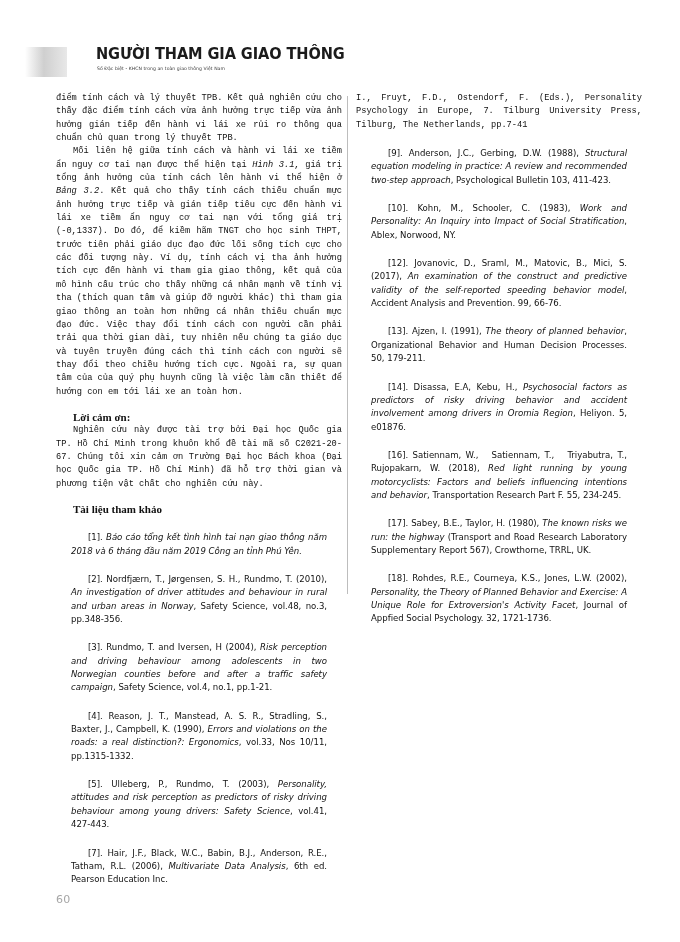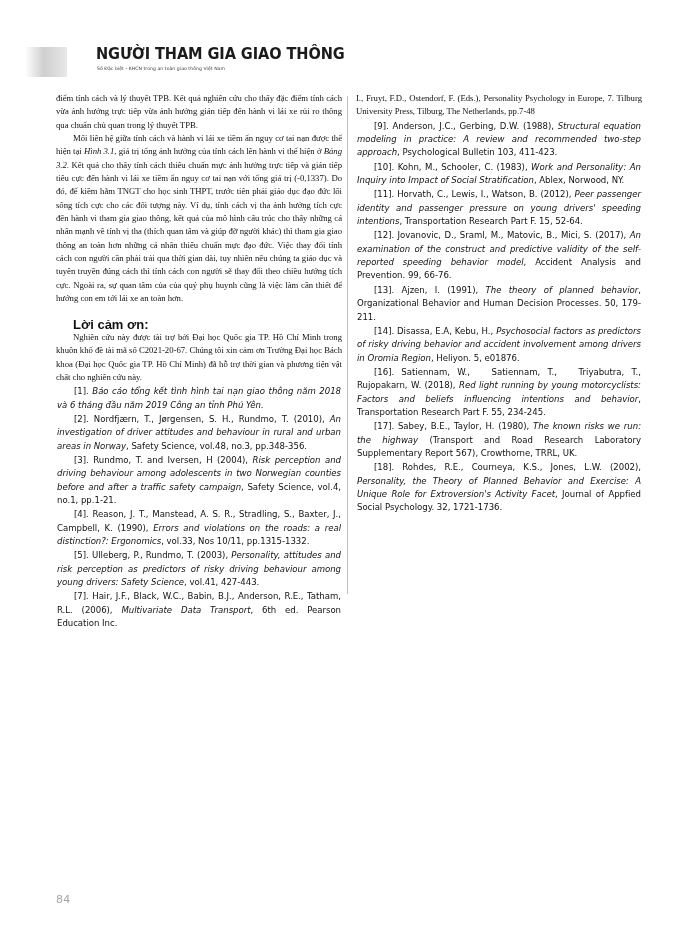--- a/index.html
+++ b/index.html
@@ -80,46 +80,46 @@
     left: 347px;
     top: 96px;
     width: 1px;
     height: 498px;
     background: #bdbdbd;
   }
 
   
   p.body {
     margin: 0;
-    font-family: Liberation Serif, serif;
+    font-family: Liberation Mono, monospace;
     font-size: 8.7px;
     line-height: 13.35px;
     color: #111111;
     text-align: justify;
     text-justify: inter-word;
     letter-spacing: -0.02px;
   }
   p.indent { text-indent: 17px; }
   p.ref {
-    margin: 1px;
+    margin: 15px;
     font-family: "DejaVu Sans", sans-serif;
     font-size: 8.55px;
     line-height: 13.35px;
     color: #111111;
     text-align: justify;
     text-justify: inter-word;
     text-indent: 17px;
     letter-spacing: -0.02px;
   }
   .it { font-style: italic; }
 
   h3.section-head {
     margin: 12px 0 0 0;
-    font-family: Liberation Sans, sans-serif;
-    font-size: 13px;
+    font-family: Liberation Serif, serif;
+    font-size: 11px;
     font-weight: bold;
     color: #111111;
     text-indent: 17px;
     line-height: 13.35px;
   }
 
   
   .page-number {
     position: absolute;
     left: 56px;
@@ -151,59 +151,59 @@
 
       <p class="body">điểm tính cách và lý thuyết TPB. Kết quả nghiên cứu cho thấy đặc điểm tính cách vừa ảnh hưởng trực tiếp vừa ảnh hưởng gián tiếp đến hành vi lái xe rủi ro thông qua chuẩn chủ quan trong lý thuyết TPB.</p>
 
       <p class="body indent">
         <span>Mối liên hệ giữa tính cách và hành vi lái xe tiềm ẩn nguy cơ tai nạn được thể hiện tại </span><span class="it">Hình 3.1</span><span>, giá trị tổng ảnh hưởng của tính cách lên hành vi thể hiện ở </span><span class="it">Bảng 3.2</span><span>. Kết quả cho thấy tính cách thiếu chuẩn mực ảnh hưởng trực tiếp và gián tiếp tiêu cực đến hành vi lái xe tiềm ẩn nguy cơ tai nạn với tổng giá trị (-0,1337). Do đó, để kiềm hãm TNGT cho học sinh THPT, trước tiên phải giáo dục đạo đức lối sống tích cực cho các đối tượng này. Ví dụ, tính cách vị tha ảnh hưởng tích cực đến hành vi tham gia giao thông, kết quả của mô hình cấu trúc cho thấy những cá nhân mạnh về tính vị tha (thích quan tâm và giúp đỡ người khác) thì tham gia giao thông an toàn hơn những cá nhân thiếu chuẩn mực đạo đức. Việc thay đổi tính cách con người cần phải trải qua thời gian dài, tuy nhiên nếu chúng ta giáo dục và tuyên truyền đúng cách thì tính cách con người sẽ thay đổi theo chiều hướng tích cực. Ngoài ra, sự quan tâm của của quý phụ huynh cũng là việc làm cần thiết để hướng con em tới lái xe an toàn hơn.</span>
       </p>
 
       <h3 class="section-head">Lời cảm ơn:</h3>
       <p class="body indent">Nghiên cứu này được tài trợ bởi Đại học Quốc gia TP. Hồ Chí Minh trong khuôn khổ đề tài mã số C2021-20-67. Chúng tôi xin cảm ơn Trường Đại học Bách khoa (Đại học Quốc gia TP. Hồ Chí Minh) đã hỗ trợ thời gian và phương tiện vật chất cho nghiên cứu này.</p>
 
+      <h3 class="section-head">Tài liệu tham khảo</h3>
 
       <p class="ref">[1]. <span class="it">Báo cáo tổng kết tình hình tai nạn giao thông năm 2018 và 6 tháng đầu năm 2019 Công an tỉnh Phú Yên.</span></p>
 
       <p class="ref">[2]. Nordfjærn, T., Jørgensen, S. H., Rundmo, T. (2010), <span class="it">An investigation of driver attitudes and behaviour in rural and urban areas in Norway</span>, Safety Science, vol.48, no.3, pp.348-356.</p>
 
       <p class="ref">[3]. Rundmo, T. and Iversen, H (2004), <span class="it">Risk perception and driving behaviour among adolescents in two Norwegian counties before and after a traffic safety campaign</span>, Safety Science, vol.4, no.1, pp.1-21.</p>
 
       <p class="ref">[4]. Reason, J. T., Manstead, A. S. R., Stradling, S., Baxter, J., Campbell, K. (1990), <span class="it">Errors and violations on the roads: a real distinction?: Ergonomics</span>, vol.33, Nos 10/11, pp.1315-1332.</p>
 
       <p class="ref">[5]. Ulleberg, P., Rundmo, T. (2003), <span class="it">Personality, attitudes and risk perception as predictors of risky driving behaviour among young drivers: Safety Science</span>, vol.41, 427-443.</p>
 
 
-      <p class="ref">[7]. Hair, J.F., Black, W.C., Babin, B.J., Anderson, R.E., Tatham, R.L. (2006), <span class="it">Multivariate Data Transport</span>, 6th ed. Pearson Education Inc.</p>
+      <p class="ref">[7]. Hair, J.F., Black, W.C., Babin, B.J., Anderson, R.E., Tatham, R.L. (2006), <span class="it">Multivariate Data Analysis</span>, 6th ed. Pearson Education Inc.</p>
 
 
     </div>
 
     <div class="col col-right">
 
-      <p class="body">I., Fruyt, F.D., Ostendorf, F. (Eds.), Personality Psychology in Europe, 7. Tilburg University Press, Tilburg, The Netherlands, pp.7-48</p>
+      <p class="body">I., Fruyt, F.D., Ostendorf, F. (Eds.), Personality Psychology in Europe, 7. Tilburg University Press, Tilburg, The Netherlands, pp.7-41</p>
 
       <p class="ref">[9]. Anderson, J.C., Gerbing, D.W. (1988), <span class="it">Structural equation modeling in practice: A review and recommended two-step approach</span>, Psychological Bulletin 103, 411-423.</p>
 
       <p class="ref">[10]. Kohn, M., Schooler, C. (1983), <span class="it">Work and Personality: An Inquiry into Impact of Social Stratification</span>, Ablex, Norwood, NY.</p>
 
-      <p class="ref">[11]. Horvath, C., Lewis, I., Watson, B. (2012), <span class="it">Peer passenger identity and passenger pressure on young drivers' speeding intentions</span>, Transportation Research Part F. 15, 52-64.</p>
 
       <p class="ref">[12]. Jovanovic, D., Sraml, M., Matovic, B., Mici, S. (2017), <span class="it">An examination of the construct and predictive validity of the self-reported speeding behavior model</span>, Accident Analysis and Prevention. 99, 66-76.</p>
 
       <p class="ref">[13]. Ajzen, I. (1991), <span class="it">The theory of planned behavior</span>, Organizational Behavior and Human Decision Processes. 50, 179-211.</p>
 
       <p class="ref">[14]. Disassa, E.A, Kebu, H., <span class="it">Psychosocial factors as predictors of risky driving behavior and accident involvement among drivers in Oromia Region</span>, Heliyon. 5, e01876.</p>
 
 
       <p class="ref">[16]. Satiennam, W., &nbsp; Satiennam, T., &nbsp; Triyabutra, T., Rujopakarn, W. (2018), <span class="it">Red light running by young motorcyclists: Factors and beliefs influencing intentions and behavior</span>, Transportation Research Part F. 55, 234-245.</p>
 
       <p class="ref">[17]. Sabey, B.E., Taylor, H. (1980), <span class="it">The known risks we run: the highway</span> (Transport and Road Research Laboratory Supplementary Report 567), Crowthorne, TRRL, UK.</p>
 
       <p class="ref">[18]. Rohdes, R.E., Courneya, K.S., Jones, L.W. (2002), <span class="it">Personality, the Theory of Planned Behavior and Exercise: A Unique Role for Extroversion's Activity Facet</span>, Journal of Appfied Social Psychology. 32, 1721-1736.</p>
 
     </div>
 
   </div>
 
-  <div class="page-number">84</div>
+  <div class="page-number">60</div>
 
 </div>
 
 </body></html>

